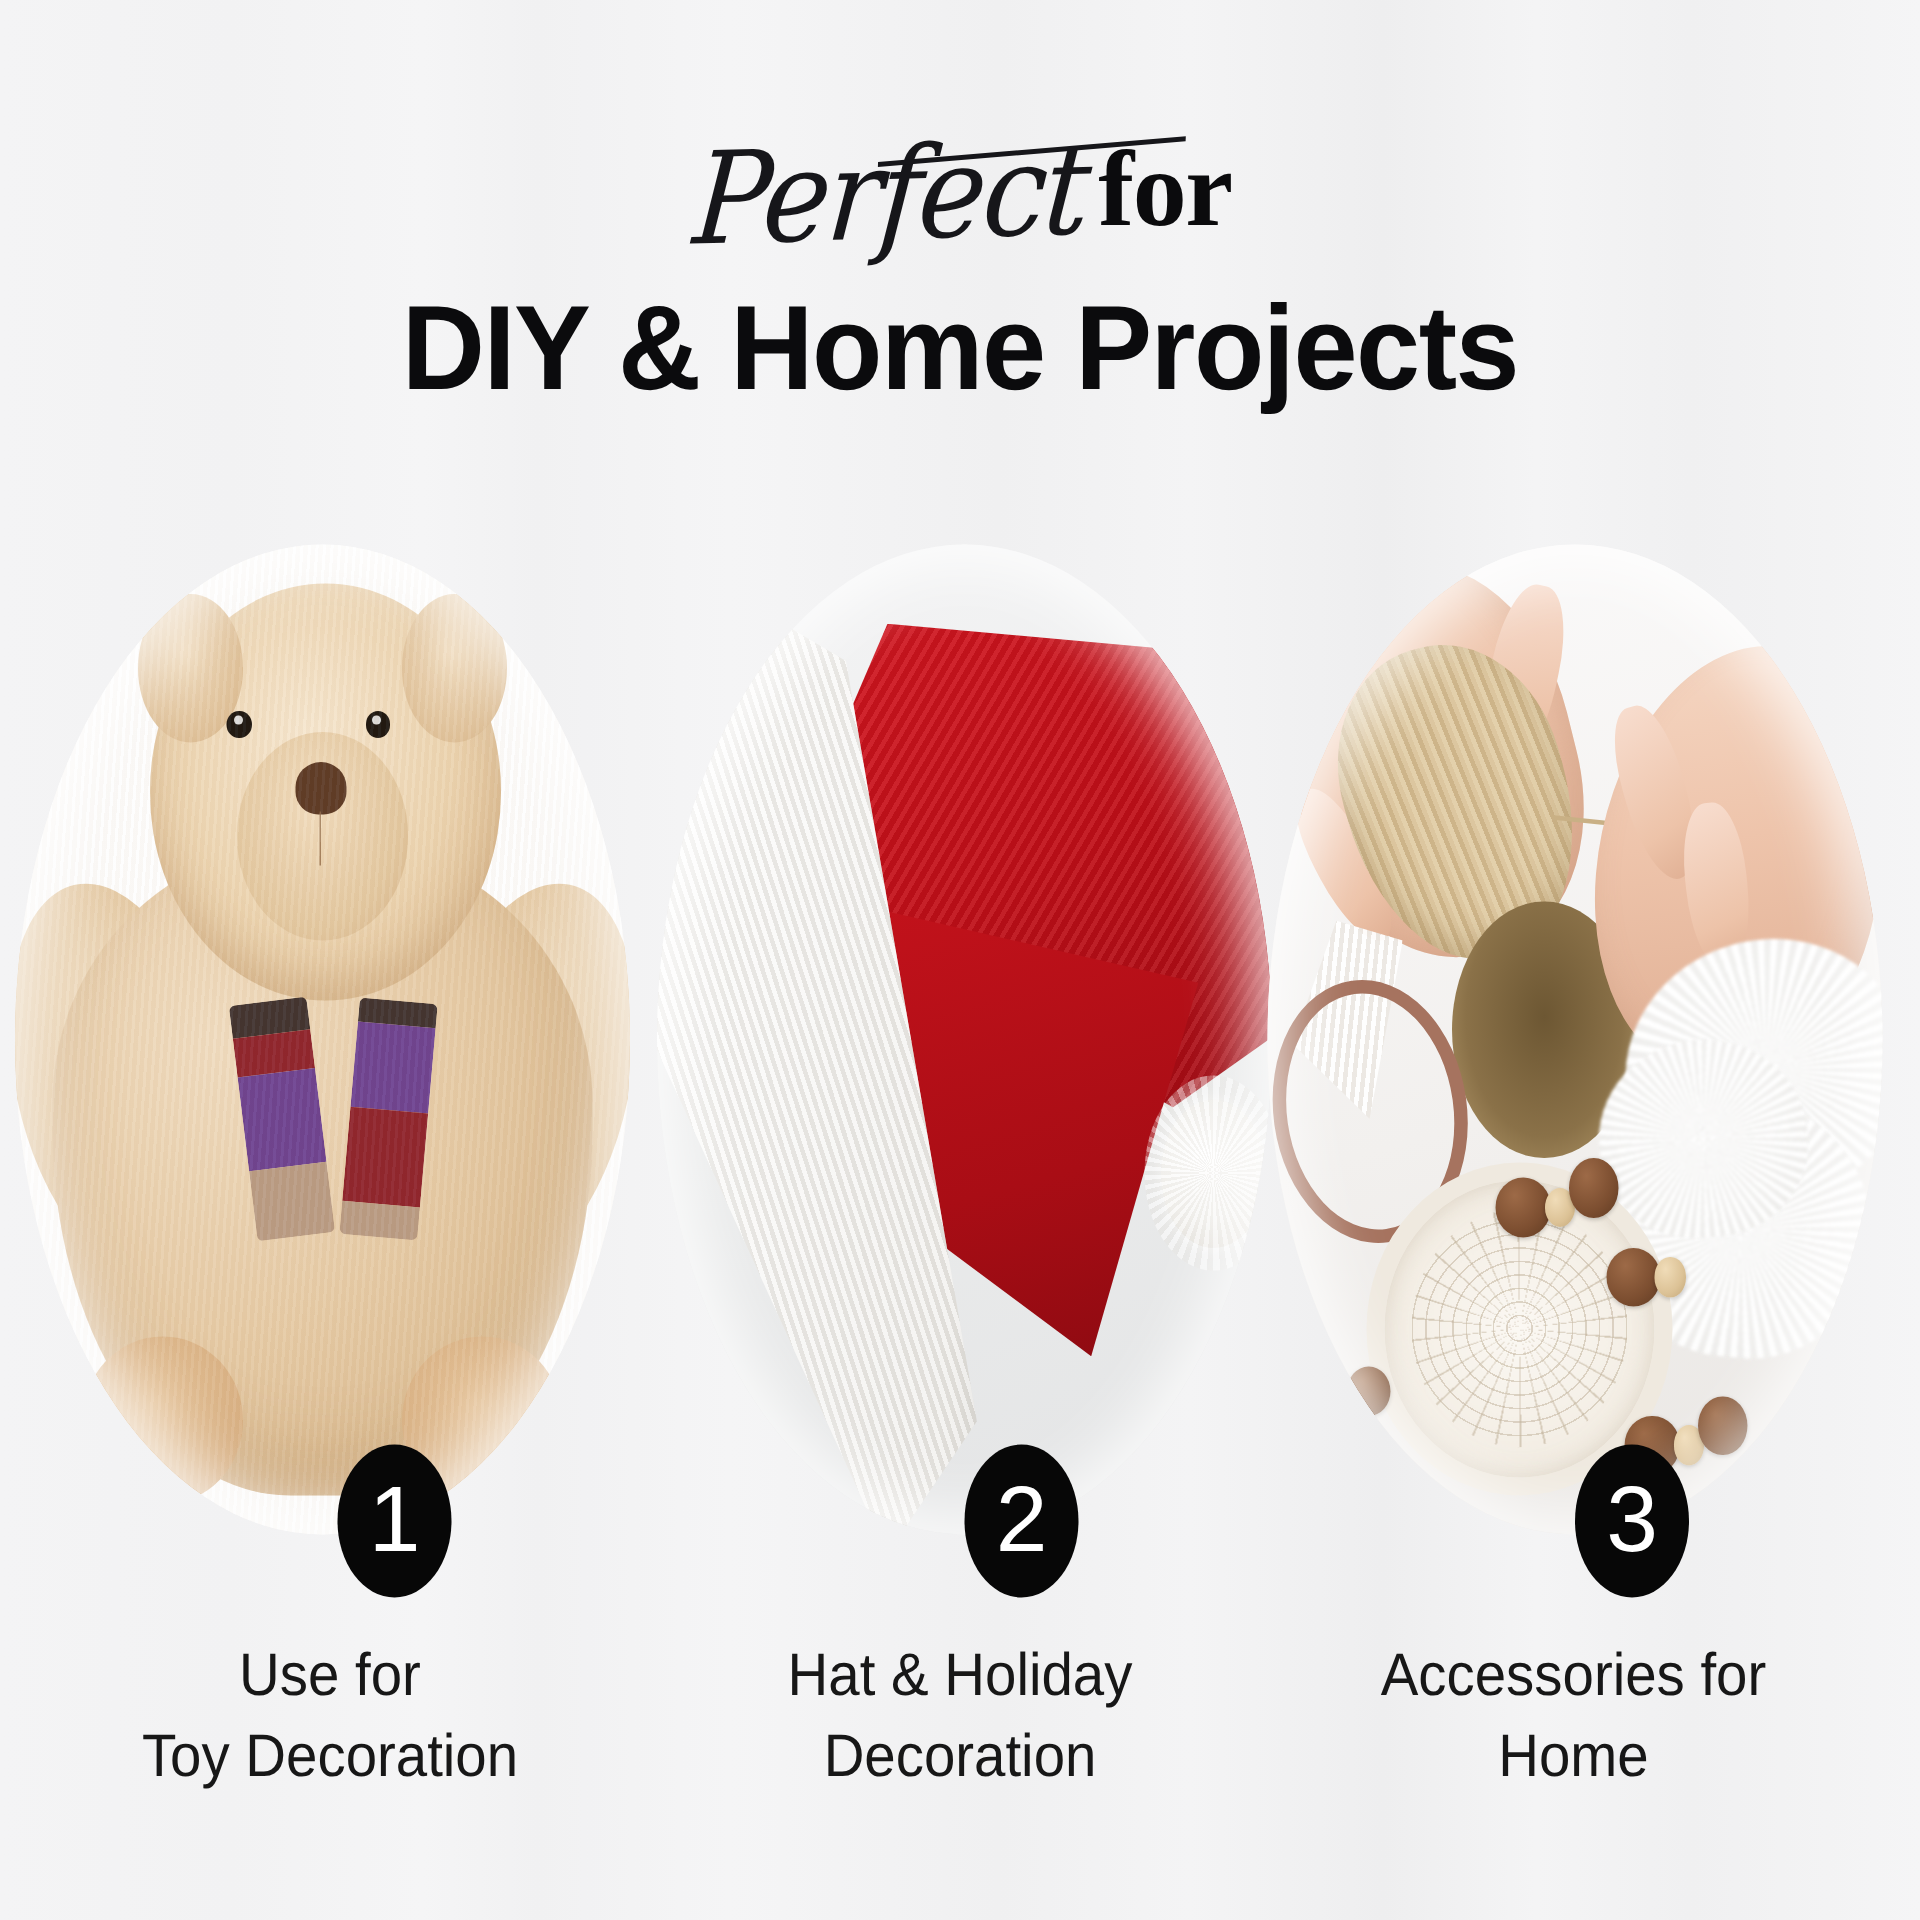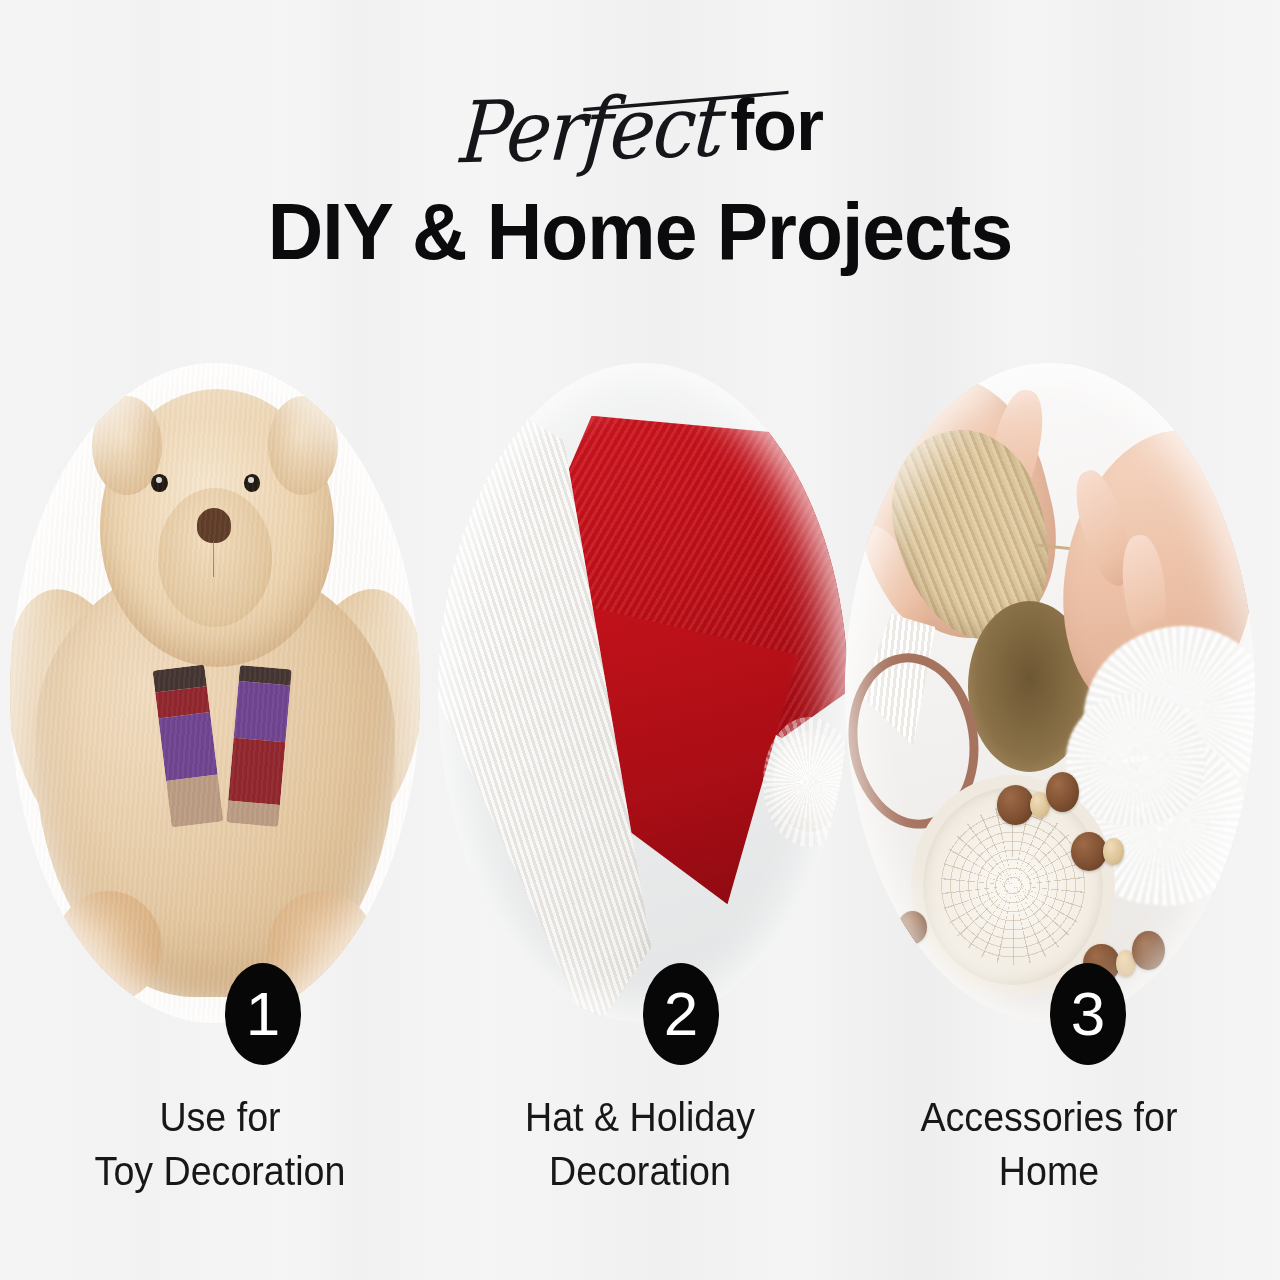--- a/index.html
+++ b/index.html
@@ -68,21 +68,21 @@
     position: absolute;
     left: 46%;
     top: 26%;
     width: 78%;
     height: 3px;
     background: #16161a;
     transform: rotate(-3deg);
   }
   .bold-for {
     display: inline-block;
-    font-family: Liberation Sans, sans-serif;
+    font-family: Liberation Serif, serif;
     font-weight: bold;
     font-size: 72px;
     letter-spacing: -1px;
     color: #0b0b0d;
     vertical-align: baseline;
     position: relative;
     top: -6px;
   }
   .line-2 {
     font-family: "Liberation Sans Narrow", "Liberation Sans", sans-serif;

